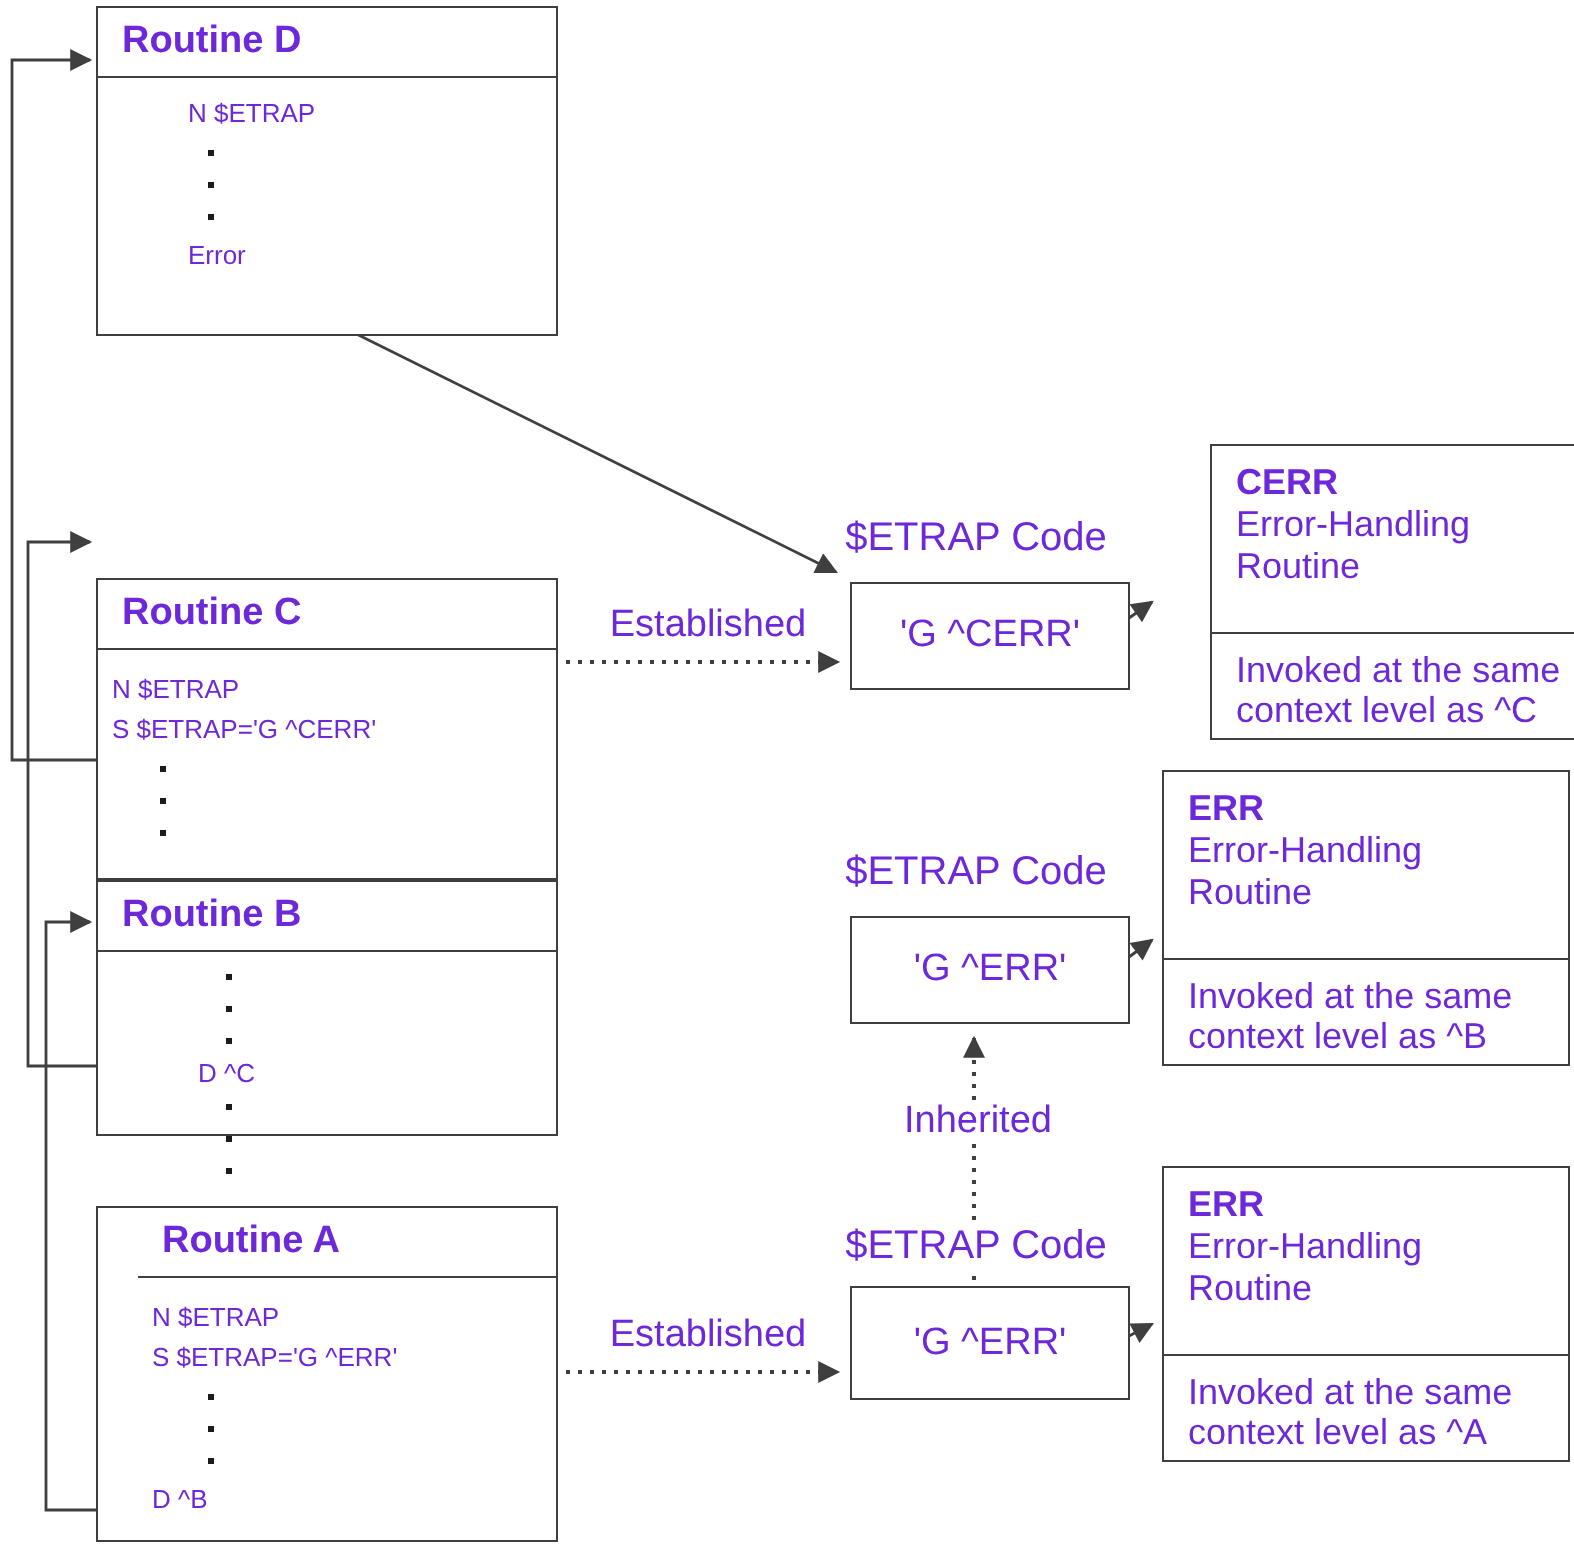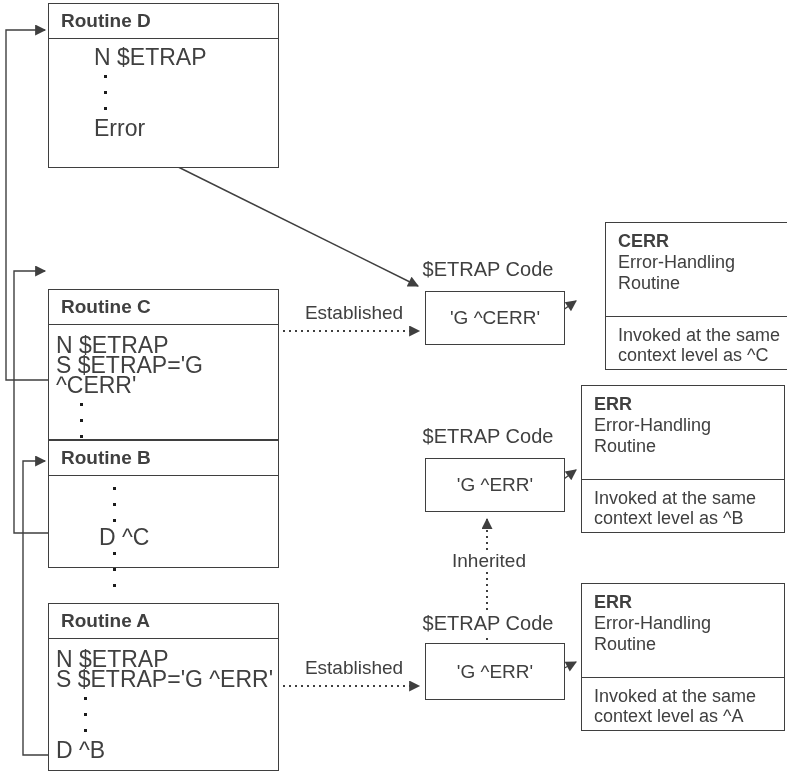--- a/index.html
+++ b/index.html
@@ -1,32 +1,32 @@
 <!DOCTYPE html>
 <html><head>
 <meta charset="utf-8">
 <style>
   html,body{margin:0;padding:0;background:#ffffff;}
   .canvas{
     position:relative;width:787px;height:777px;background:#ffffff;overflow:hidden;
-    font-family:"Liberation Sans", sans-serif;color:#404040;
+    font-family:"Liberation Sans", sans-serif;color:#6d28d9;
   }
   .connector-layer{position:absolute;left:0;top:0;width:787px;height:777px;}
   .connector-layer path{fill:none;stroke:#3f3f3f;}
   .solid{stroke-width:1.4px;}
   .dotted{stroke-width:2px;stroke-dasharray:2 4;}
 
   
   .routine-box{position:absolute;left:48px;width:231px;border:1px solid #3f3f3f;background:#ffffff;box-sizing:border-box;}
   .routine-title{height:34px;line-height:34px;padding-left:12px;border-bottom:1px solid #3f3f3f;font-weight:bold;font-size:19px;}
-  .routine-body{font-size:23px;line-height:20px;}
+  .routine-body{font-size:13px;line-height:20px;}
   #routine-d{top:3px;height:165px;}
   #routine-c{top:253px;height:151px;margin-top:36px;}
   #routine-b{top:440px;height:128px;}
-  #routine-a{top:603px;height:168px;}
+  #routine-a{top:603px;height:168px;padding-left:20px;}
   #routine-d .routine-body{padding:8px 0 0 45px;}
   #routine-c .routine-body{padding:10px 0 0 7px;}
   #routine-b .routine-body{padding:6px 0 0 50px;}
   #routine-a .routine-body{padding:10px 0 0 7px;}
 
   .vdots{display:flex;flex-direction:column;gap:13px;margin:8px 0;}
   .vdots .dot{width:3px;height:3px;background:#1c1c1c;}
   #routine-d .vdots{margin-left:10px;}
   #routine-c .vdots{margin-left:24px;}
   #routine-b .vdots{margin:5px 0 5px 14px;}

